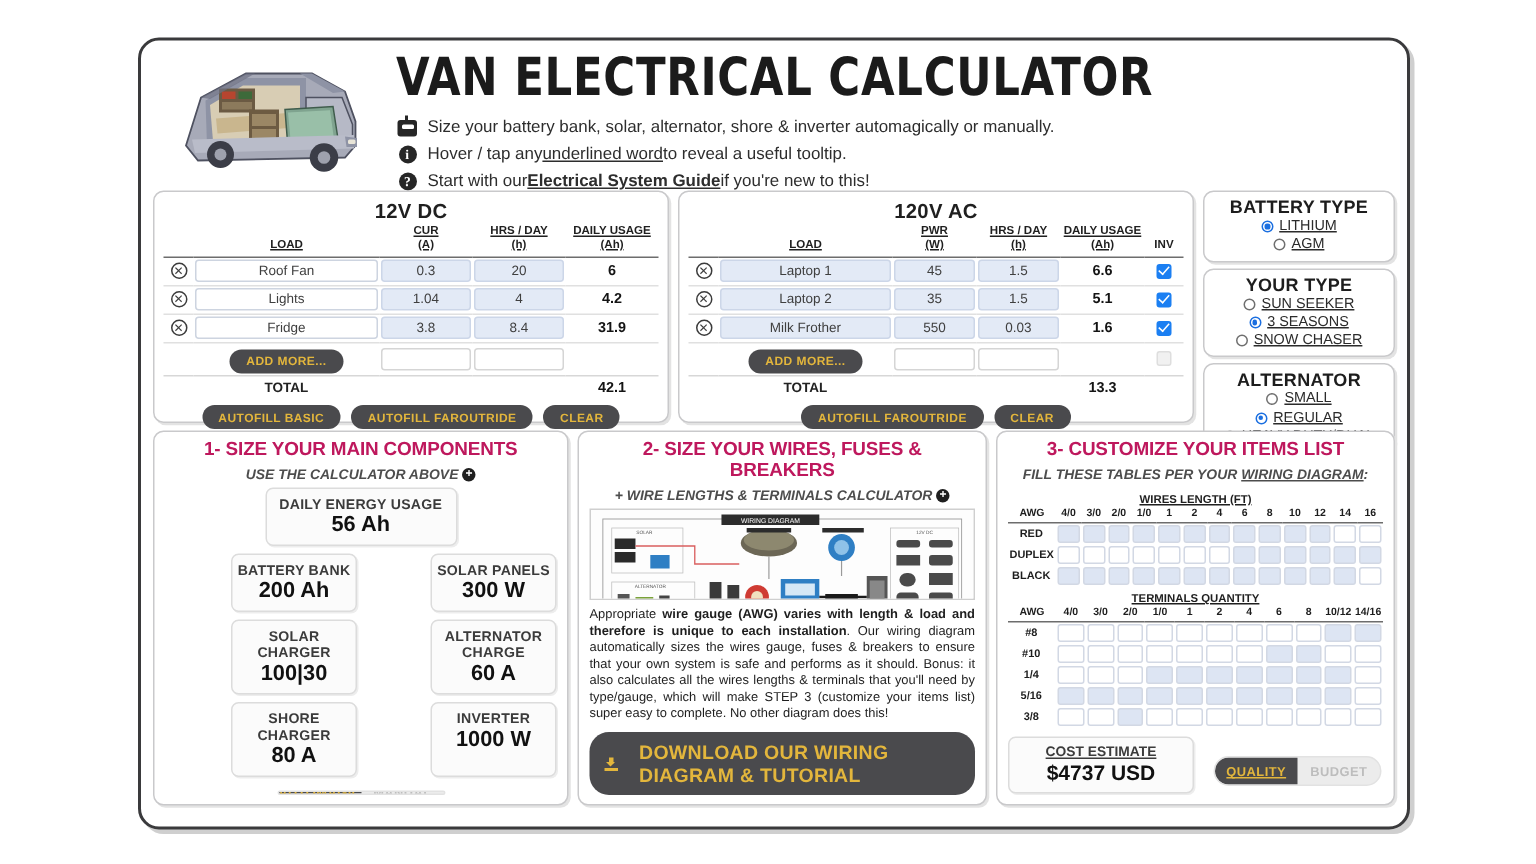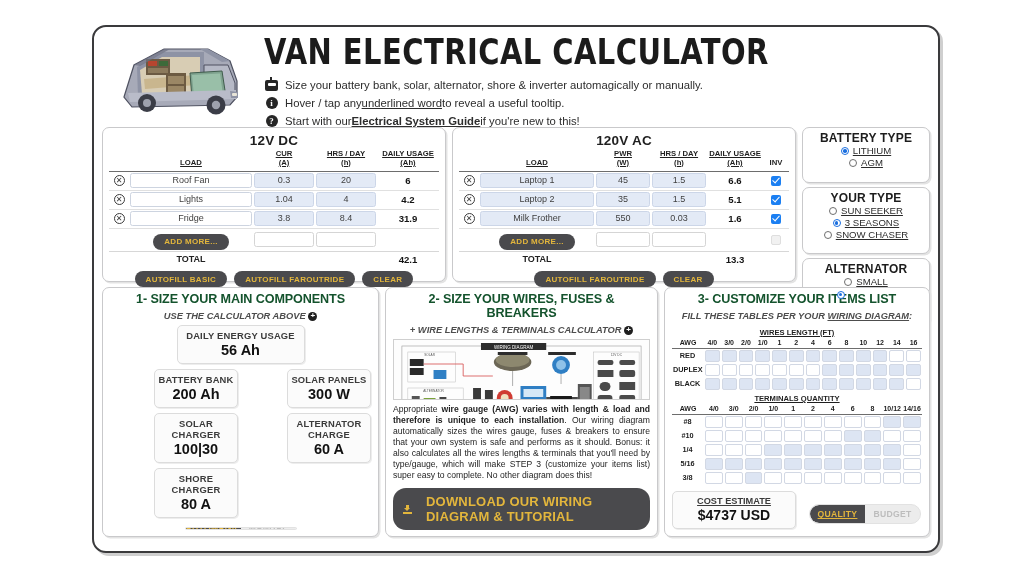--- a/index.html
+++ b/index.html
@@ -127,21 +127,21 @@
   .ck:after {
     content: ""; position: absolute; left: 3px; top: 0.5px;
     width: 3px; height: 6px; border: solid #fff;
     border-width: 0 1.6px 1.6px 0; transform: rotate(42deg);
   }
   .ck.off { background: #f1f1f1; border: 1px solid #dedede; }
   .ck.off:after { display: none; }
 
   
   .optcol { width: 128px; flex: 0 0 128px; display: flex; flex-direction: column; gap: 4px; }
-  .optcard { padding: 3px 4px 12px; text-align: center; }
+  .optcard { padding: 3px 4px 4px; text-align: center; }
   .opt-h { font-size: 12px; font-weight: 700; color: #1d1d1d; letter-spacing: .2px; }
   .opt-row {
     display: flex; align-items: center; justify-content: center;
     gap: 4px; font-size: 9.6px; color: #2b2b2b; line-height: 1.28;
     cursor: pointer;
   }
   .radio {
     width: 8px; height: 8px; border-radius: 50%;
     border: 1.2px solid #6f6f6f; background: #fff; flex: 0 0 8px;
   }
@@ -150,21 +150,21 @@
     content: ""; position: absolute; left: 1.3px; top: 1.3px;
     width: 3.4px; height: 3.4px; border-radius: 50%; background: #1b6fe0;
   }
   .opt-row span.lbl { text-decoration: underline; }
 
   
   .row2 { display: flex; padding: 5px 8px 8px; gap: 6px; height: 263px; }
   .panel { flex: 1; padding: 5px 7px 6px; display: flex; flex-direction: column; }
   .p-title {
     text-align: center; font-size: 12.6px; font-weight: 700;
-    color: #14532d; letter-spacing: -.1px; line-height: 1.1;
+    color: #be185d; letter-spacing: -.1px; line-height: 1.1;
   }
   .p-sub {
     text-align: center; font-size: 9.3px; font-style: italic; font-weight: 700;
     color: #4d4d4d; margin-top: 4px; margin-bottom: 4px;
   }
   .plus {
     display: inline-flex; align-items: center; justify-content: center;
     width: 9px; height: 9px; border-radius: 50%; background: #1f1f1f;
     color: #fff; font-size: 8px; font-weight: 700; vertical-align: middle;
     font-style: normal; line-height: 1;
@@ -582,20 +582,24 @@
           <div class="dv">100|30</div>
         </div>
         <div class="dbox">
           <div class="dl">ALTERNATOR CHARGE</div>
           <div class="dv">60 A</div>
         </div>
         <div class="dbox">
           <div class="dl">SHORE CHARGER</div>
           <div class="dv">80 A</div>
         </div>
+        <div class="dbox">
+          <div class="dl">INVERTER</div>
+          <div class="dv">1000 W</div>
+        </div>
       </div>
       <div class="toggle">
         <div class="seg on">AUTOMAGIC</div>
         <div class="seg">MANUAL</div>
       </div>
     </div>
 
     <div class="card panel" style="flex:0 0 273px">
       <div class="p-title">2- SIZE YOUR WIRES, FUSES &amp; BREAKERS</div>
       <div class="p-sub">

